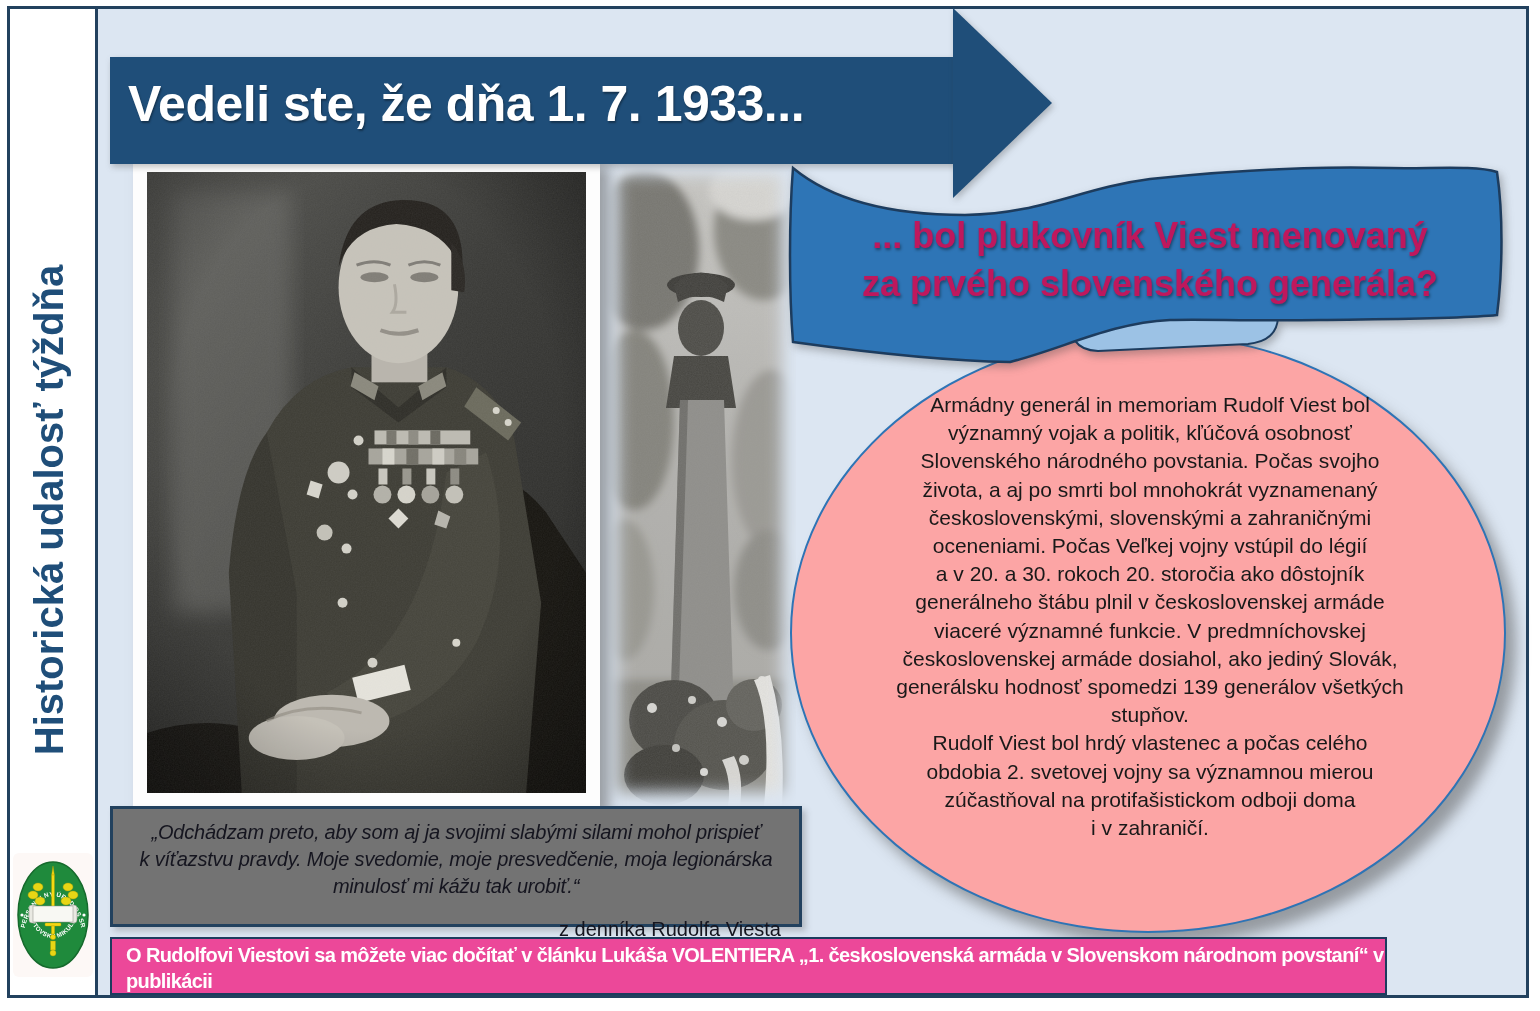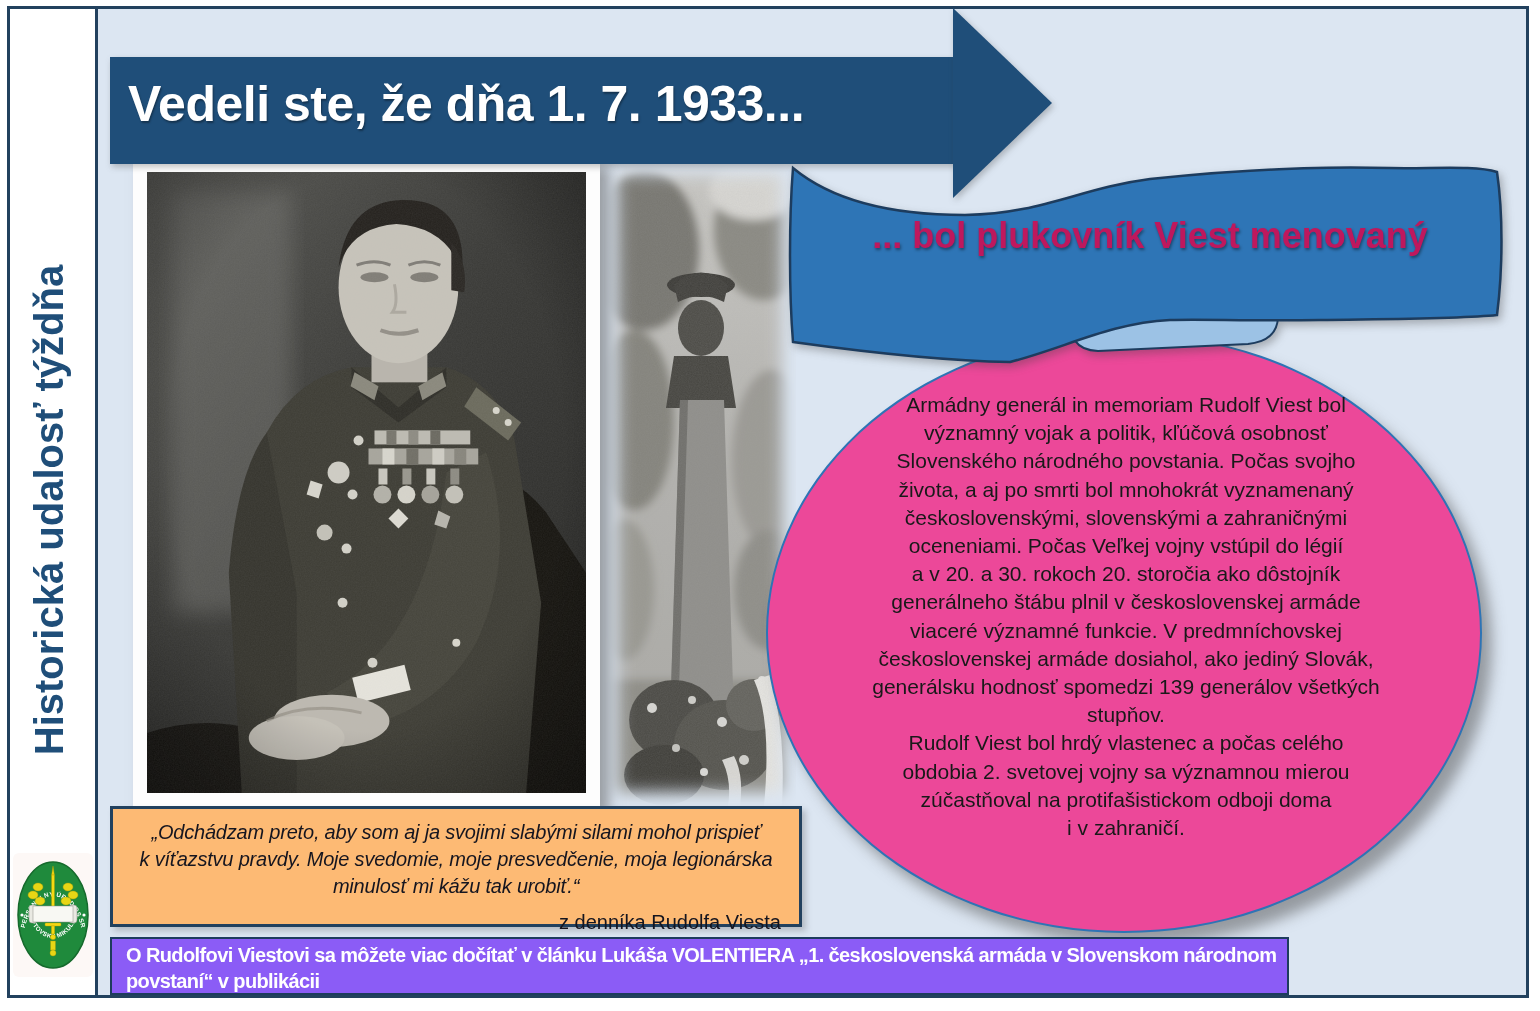--- a/index.html
+++ b/index.html
@@ -28,45 +28,45 @@
               filter:drop-shadow(2px 3px 3px rgba(60,60,60,.30));}
 
   
   #ribbon{left:780px;top:148px;width:730px;height:230px;
           filter:drop-shadow(3px 4px 4px rgba(60,60,60,.35));}
   #ribbon-text{left:820px;top:212px;width:660px;text-align:center;color:#be185d;
                font-weight:bold;font-size:36px;line-height:48px;
                text-shadow:1px 2px 3px rgba(0,0,0,.40);}
 
   
-  #info-circle{left:766px;top:333px;width:716px;height:600px;border-radius:50%;
-               background:#ec4899;border:2px solid #2e74b5;box-sizing:border-box;
+  #info-circle{left:790px;top:333px;width:716px;height:600px;border-radius:50%;
+               background:#fca5a5;border:2px solid #2e74b5;box-sizing:border-box;
                box-shadow:10px 12px 14px rgba(80,80,80,.50);text-decoration:underline;}
   #circle-text{left:48px;top:56px;width:620px;font-size:21px;line-height:28.2px;
                text-align:center;color:#191919;white-space:pre-line;}
 
   
   #portrait{left:133px;top:158px;width:467px;height:649px;background:#fdfdfd;
             padding:14px;box-sizing:border-box;
             box-shadow:9px 8px 12px rgba(96,96,96,.55);}
   #portrait svg{display:block;width:100%;height:100%;}
 
   
   #monument{left:604px;top:160px;width:192px;height:646px;}
 
   
-  #quote-box{left:110px;top:806px;width:692px;height:121px;background:#fdba74;
+  #quote-box{left:110px;top:806px;width:692px;height:121px;background:#737373;
              border:3px solid #22415e;box-sizing:border-box;padding-top:10px;
              box-shadow:4px 4px 6px rgba(90,90,90,.30);}
   .quote-text{font-size:20px;font-style:italic;line-height:27px;text-align:center;
               white-space:pre-line;color:#15151f;letter-spacing:-0.2px;}
-  .quote-attrib{text-align:right;padding-right:18px;font-size:20px;margin-top:11px;color:#15151f;}
-
-  
-  #footer-bar{left:110px;top:937px;width:1179px;height:58px;background:#8b5cf6;
+  .quote-attrib{text-align:right;padding-right:18px;font-size:20px;margin-top:18px;color:#15151f;}
+
+  
+  #footer-bar{left:110px;top:937px;width:1277px;height:58px;background:#ec4899;
               border:2px solid #1d3c5e;box-sizing:border-box;color:#ffffff;
               font-weight:bold;font-size:20px;line-height:26px;letter-spacing:-0.6px;
               padding:3px 0 0 14px;white-space:pre-line;}
 
   
   #org-logo{left:13px;top:853px;width:80px;height:124px;}
   #logo-reflection{left:13px;top:1000px;width:80px;height:14px;overflow:hidden;opacity:.16;}
 </style>
 </head>
 <body>
@@ -271,20 +271,21 @@
              C650 21 695 17 717 24
              C723 65 723 120 717 167
              C680 171 600 171 540 172
              C470 173 420 171 390 172
              C330 175 285 200 230 214
              C165 213 85 204 13 194
              C9 145 9 70 13 20 Z" fill="#2e75b6" stroke="#1d3c5e" stroke-width="2.5"></path>
   </svg>
   <div class="abs" id="ribbon-text">
     <div>... bol plukovník Viest menovaný</div>
+    <div>za prvého slovenského generála?</div>
   </div>
 
   <div class="abs" id="title-banner">Vedeli ste, že dňa 1. 7. 1933...</div>
   <svg class="abs" id="arrow-head" viewBox="0 0 115 200">
     <polygon points="8,4 107,99 8,194" fill="#1f4e79"></polygon>
   </svg>
 
   <div class="abs" id="quote-box">
     <div class="quote-text">„Odchádzam preto, aby som aj ja svojimi slabými silami mohol prispieť
 k víťazstvu pravdy. Moje svedomie, moje presvedčenie, moja legionárska

